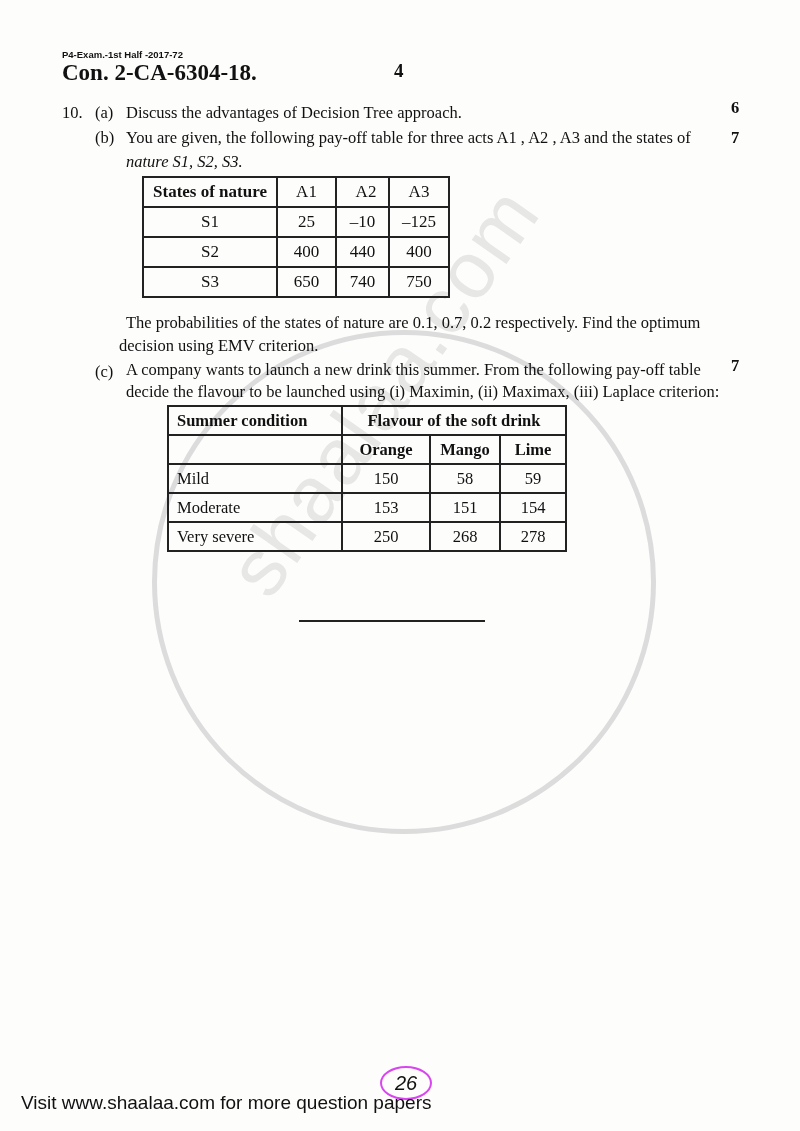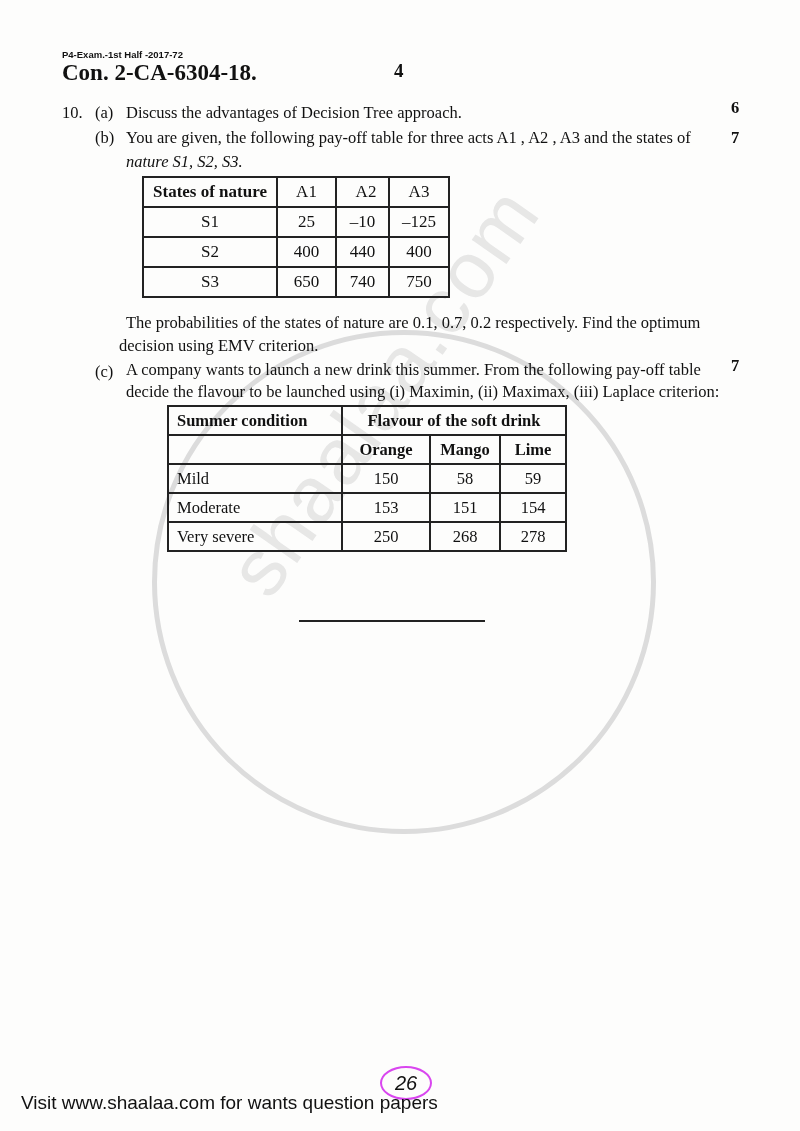--- a/index.html
+++ b/index.html
@@ -117,13 +117,13 @@
     <td class="num">250</td>
     <td class="num">268</td>
     <td class="num">278</td>
   </tr>
 </tbody>
   </table>
 
 <div class="abs hr"></div>
 
 <div class="abs stamp">26</div>
-<div class="abs footer">Visit www.shaalaa.com for wants question papers</div>
+<div class="abs footer">Visit www.shaalaa.com for more question papers</div>
 
 </body></html>

